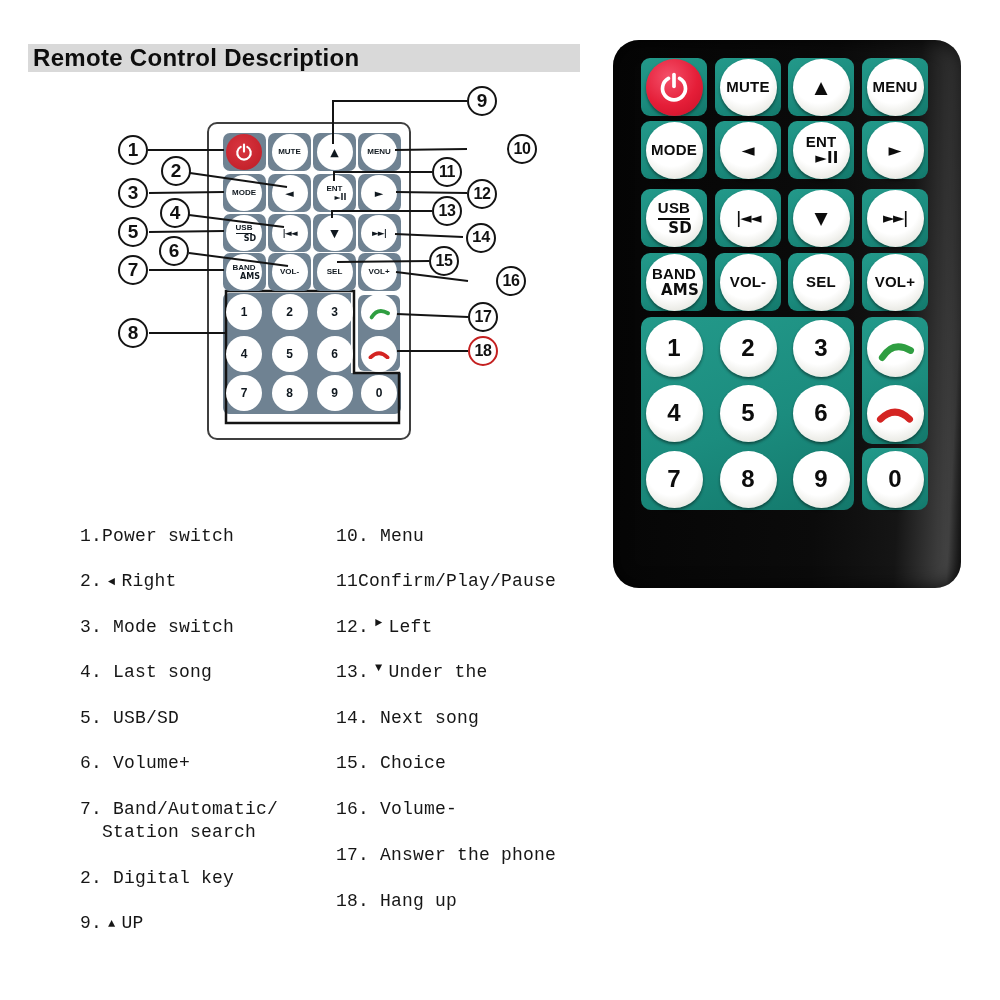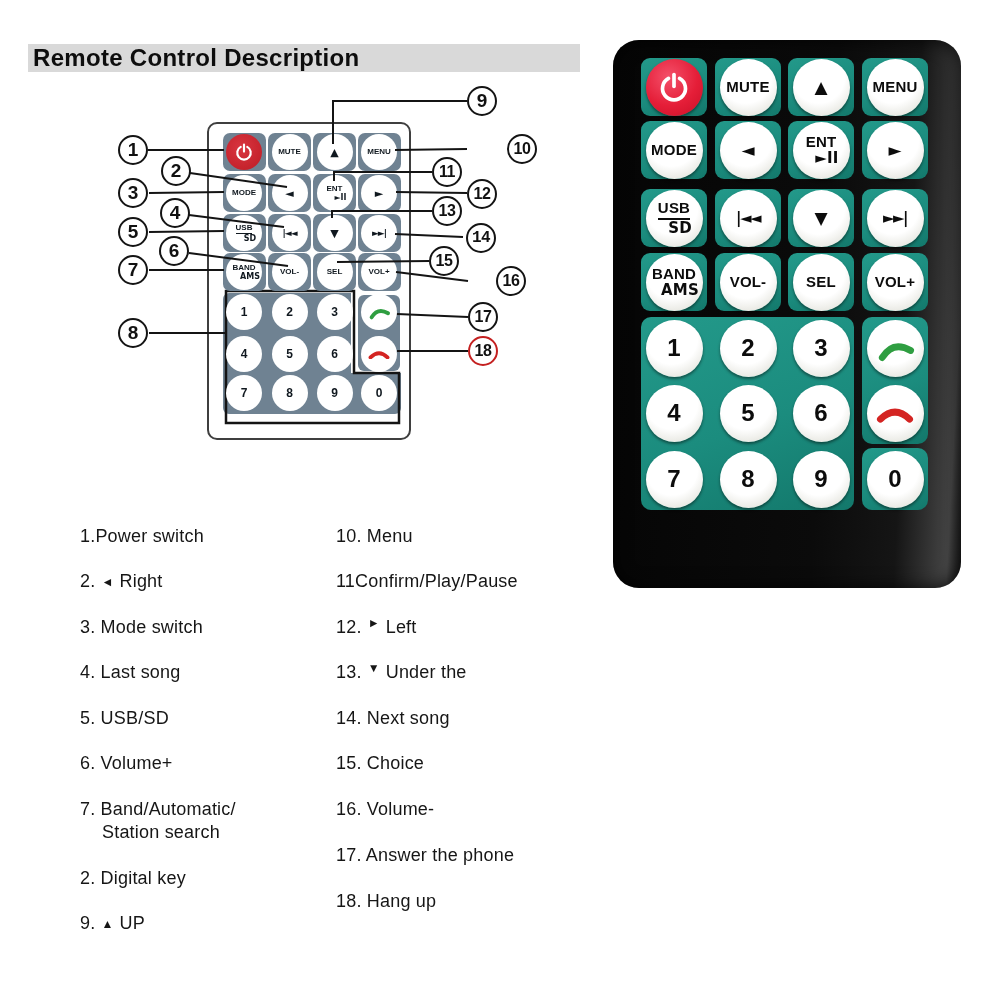--- a/index.html
+++ b/index.html
@@ -55,21 +55,21 @@
 
   
   #callout-lines{position:absolute;left:0;top:0;z-index:4;pointer-events:none;}
   .callout{position:absolute;width:30px;height:30px;border:2.5px solid #141414;border-radius:50%;
     background:#fff;display:flex;align-items:center;justify-content:center;z-index:5;
     font-weight:bold;font-size:19px;color:#111;box-sizing:border-box;}
   .callout.two{font-size:16px;letter-spacing:-.5px;}
   .callout.red{border-color:#c42020;}
 
   
-  .legend-item{position:absolute;font-family:Liberation Sans, sans-serif;font-size:18px;
+  .legend-item{position:absolute;font-family:Liberation Mono, monospace;font-size:18px;
     color:#161616;letter-spacing:.2px;white-space:nowrap;}
   .legend-item .tri{font-size:12px;margin:0 6px;position:relative;top:-1px;}
   .legend-item .tri.raised{top:-6px;}
 </style>
 </head>
 <body>
 
 <div class="abs" id="title-bar">
   <span id="title-text">Remote Control Description</span>
 </div>

